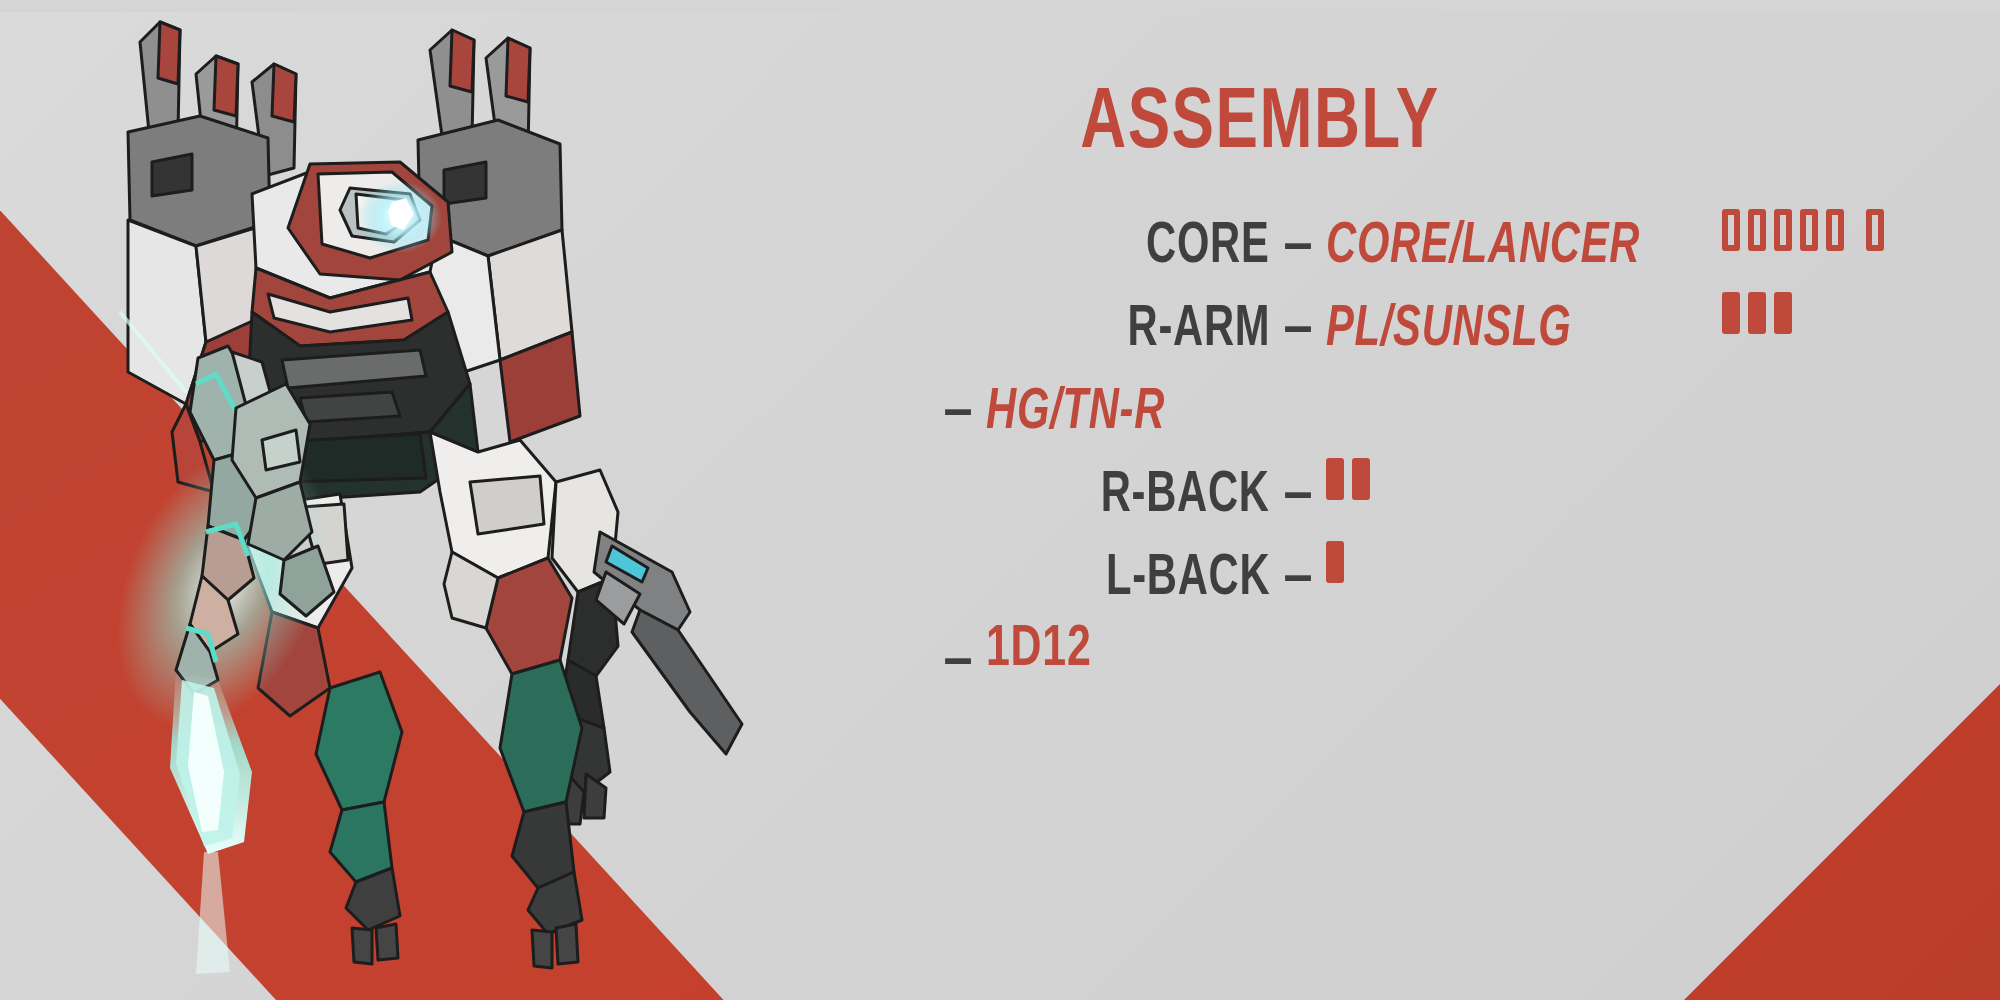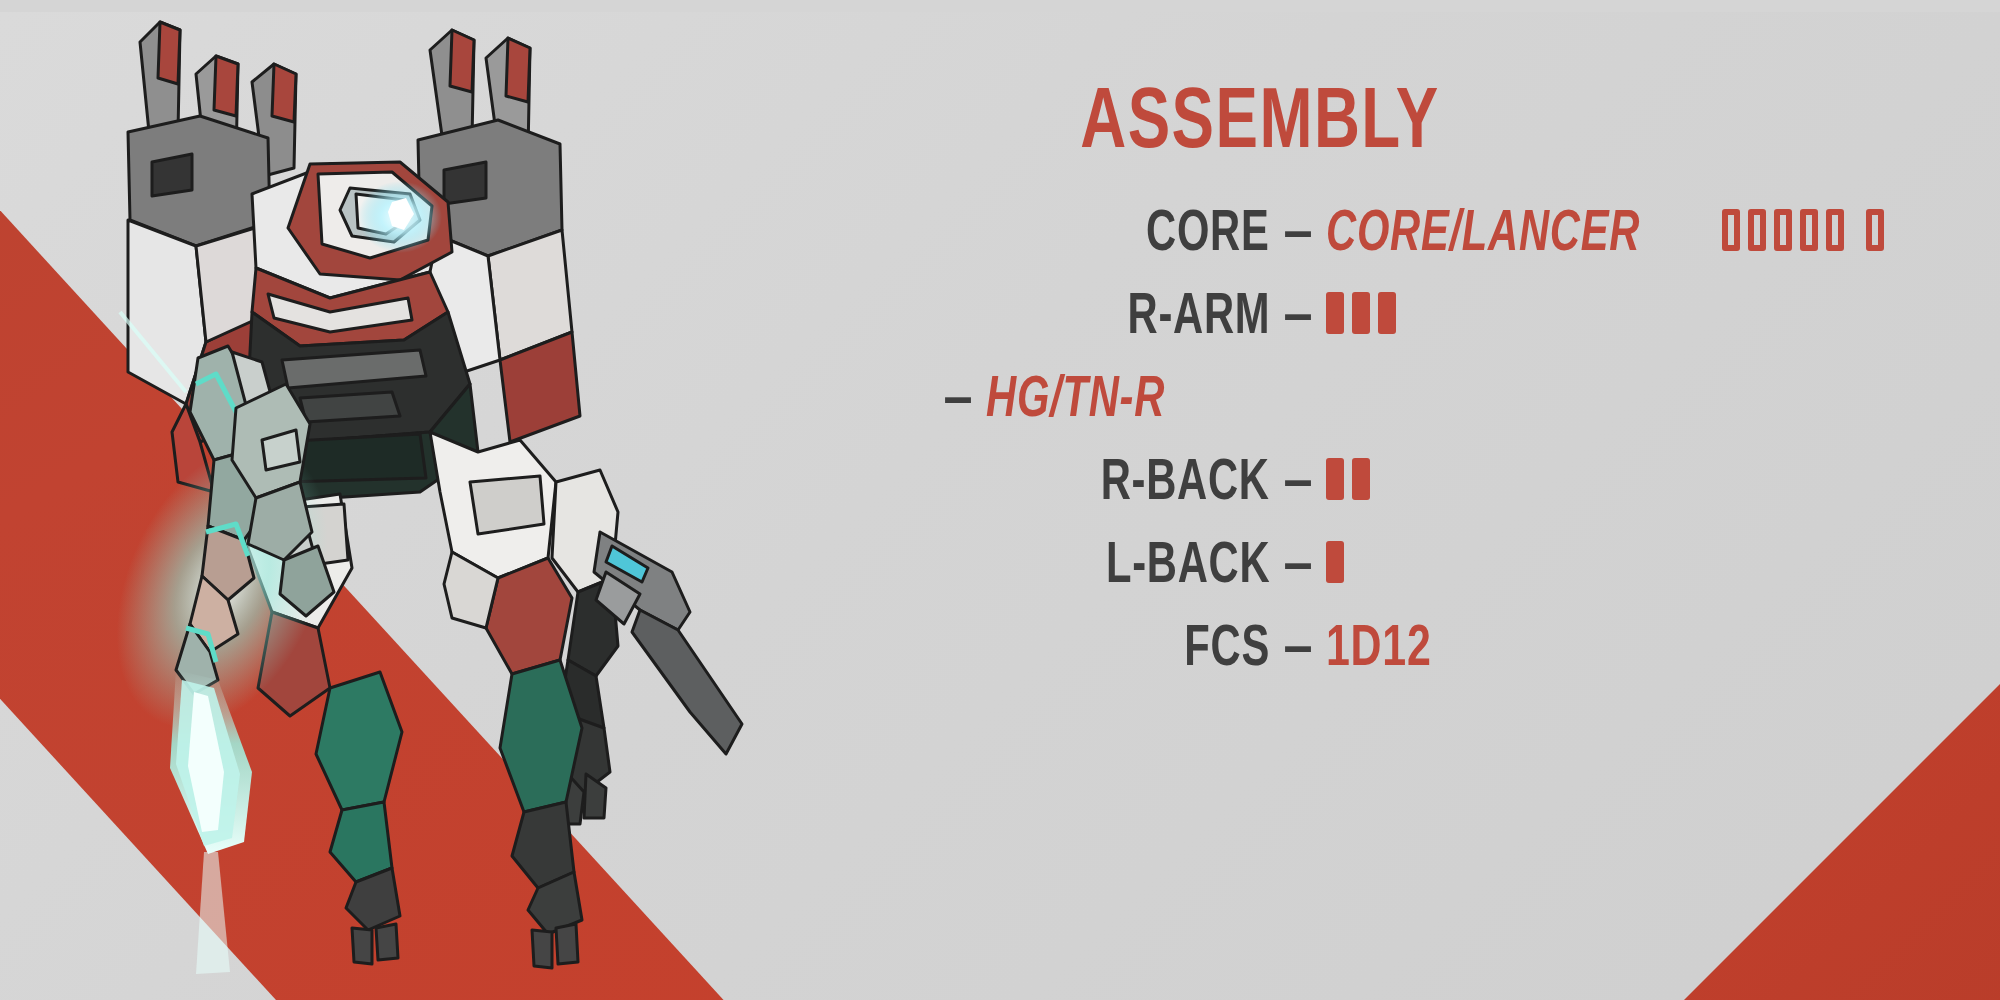--- a/index.html
+++ b/index.html
@@ -80,21 +80,21 @@
   }
 
   .rows {
     position: absolute;
     top: 176px;
     left: 0;
     width: 1070px;
   }
   .row {
     display: flex;
-    align-items: center;
+    align-items: flex-end;
     height: 83px;
   }
   .slot-cell {
     width: 340px;
     text-align: right;
     padding-right: 0px;
   }
   .slot {
     display: inline-block;
     color: #3f3f3f;
@@ -334,20 +334,21 @@
             <span class="pip hollow"></span>
             <span class="pip hollow"></span>
             <span class="pip hollow"></span>
             <span class="pip hollow gap"></span>
             <span class="pip hollow"></span>
           </div>
         </div>
         <div class="row">
           <div class="slot-cell"><span class="slot">R-ARM</span></div>
           <div class="dash-cell"><span class="dash">–</span></div>
+          <div class="part-cell"><span class="part">PL/SUNSLG</span></div>
           <div class="meter-cell">
             <span class="pip filled"></span>
             <span class="pip filled"></span>
             <span class="pip filled"></span>
           </div>
         </div>
         <div class="row">
           <div class="dash-cell"><span class="dash">–</span></div>
           <div class="part-cell"><span class="part">HG/TN-R</span></div>
           <div class="meter-cell"></div>
@@ -361,21 +362,20 @@
           </div>
         </div>
         <div class="row">
           <div class="slot-cell"><span class="slot">L-BACK</span></div>
           <div class="dash-cell"><span class="dash">–</span></div>
           <div class="meter-cell">
             <span class="pip filled"></span>
           </div>
         </div>
         <div class="row">
-          <div class="slot-cell"><span class="slot">FCS</span></div>
           <div class="dash-cell"><span class="dash">–</span></div>
           <div class="meter-cell">
             <span class="meter-text">1D12</span>
           </div>
         </div>
       </div>
 
   </div>
 
 </div>

